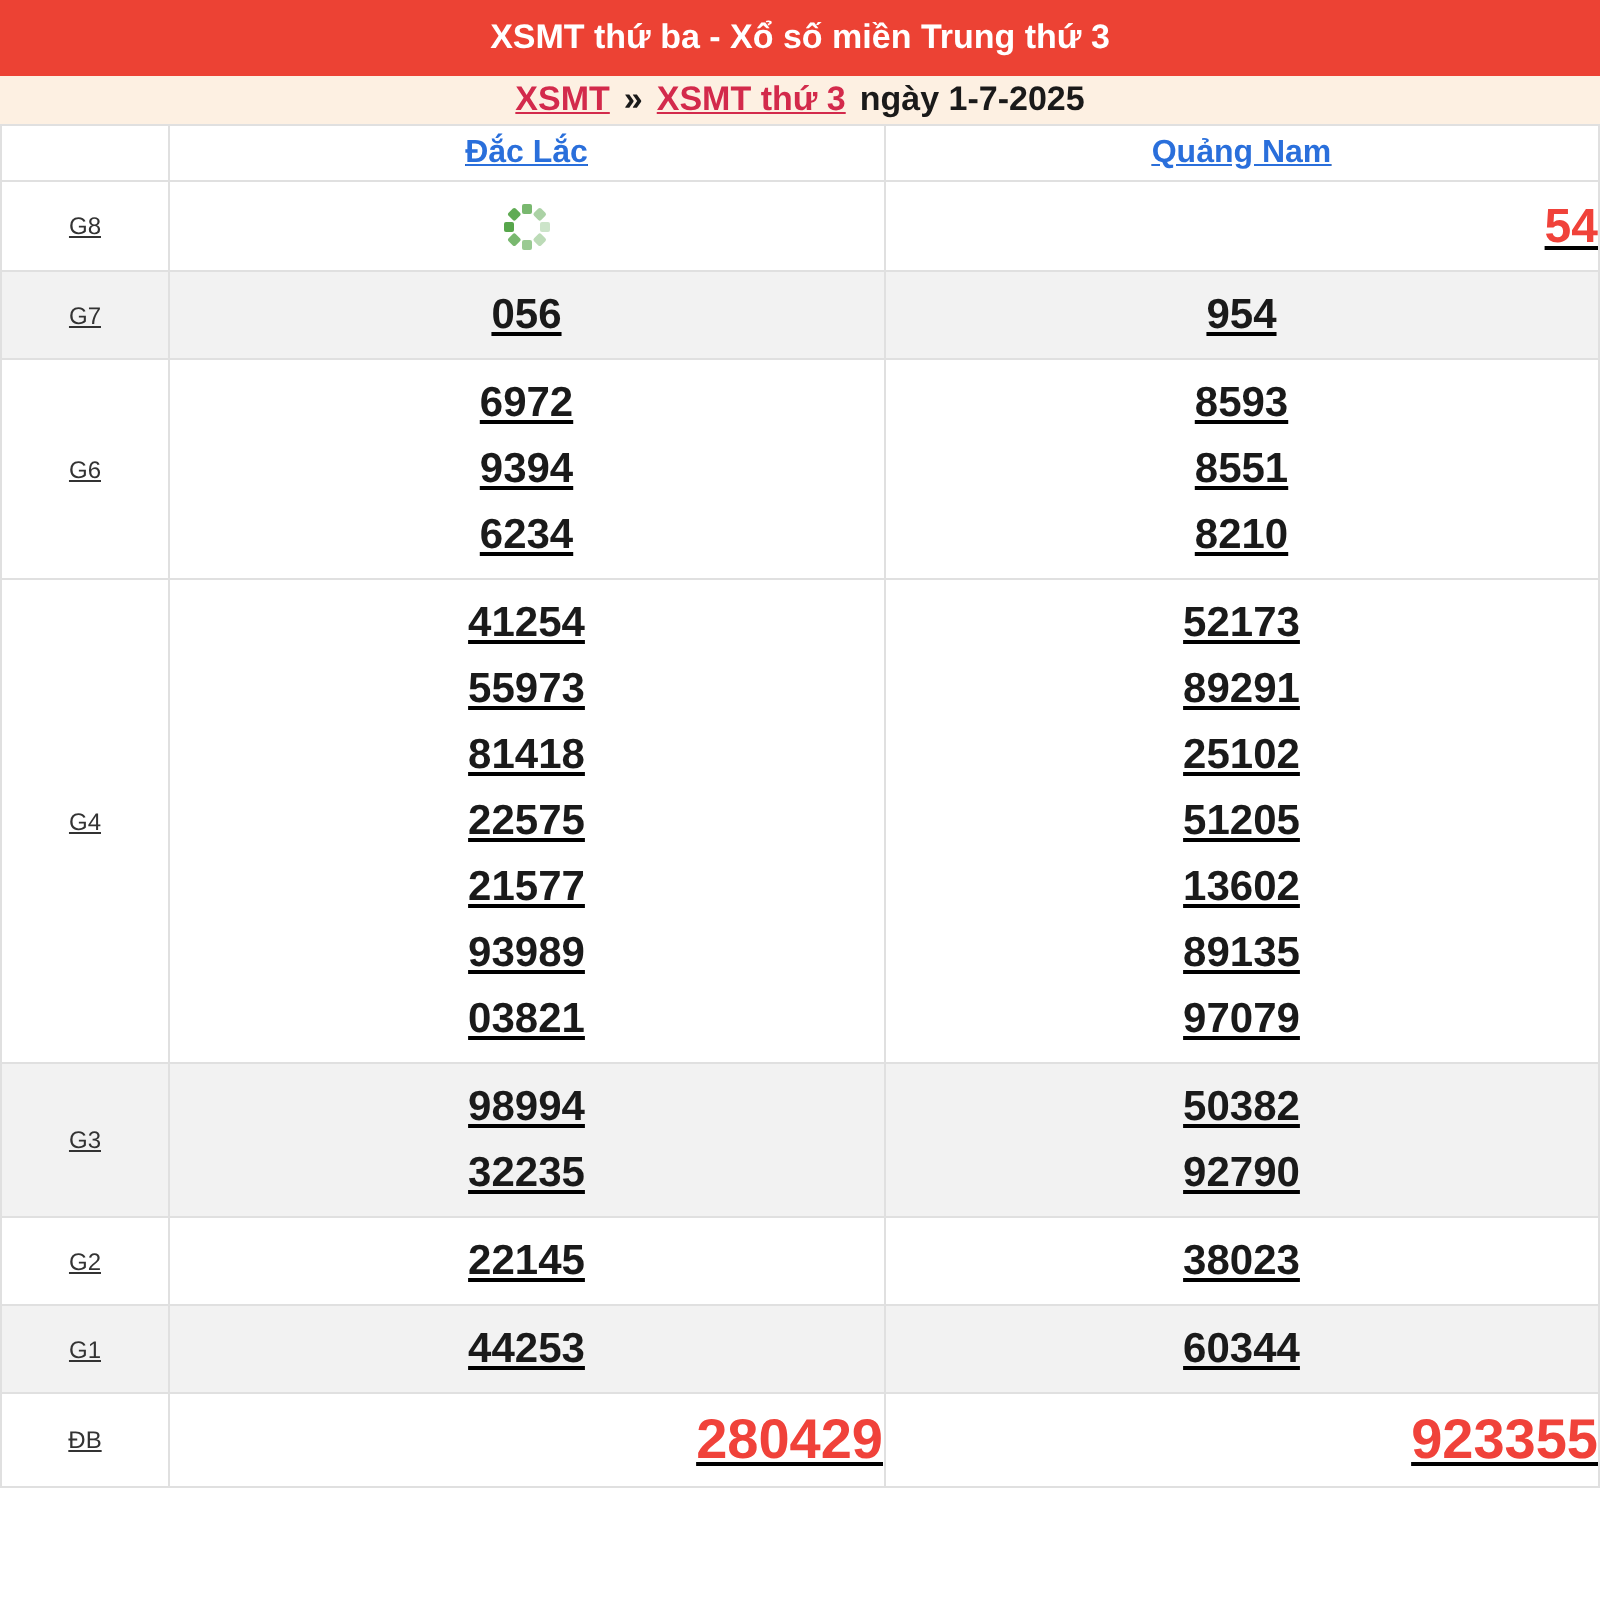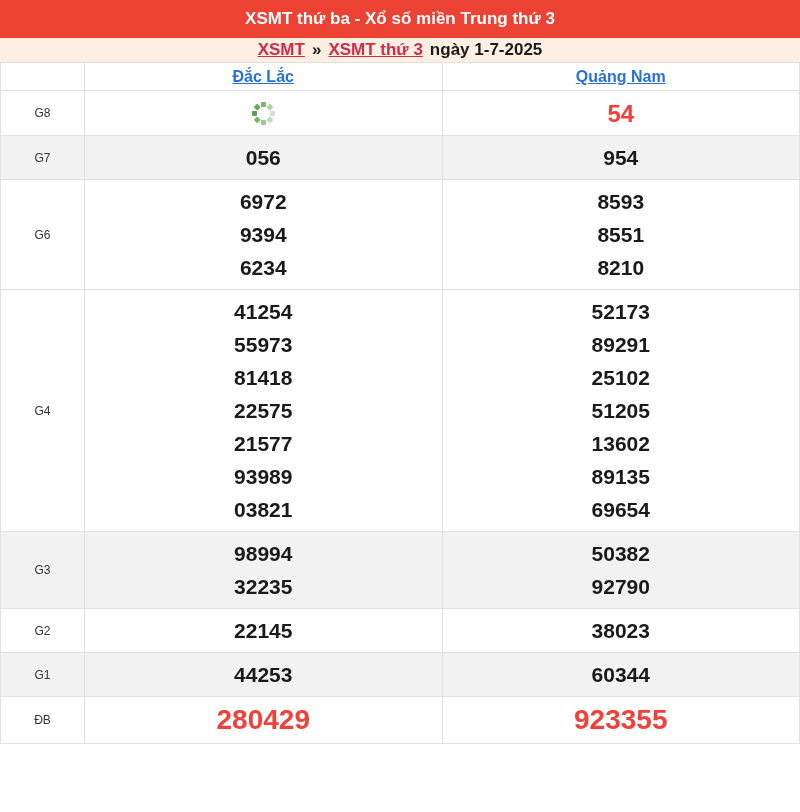--- a/index.html
+++ b/index.html
@@ -31,36 +31,36 @@
     font-size:17px;font-weight:bold;color:var(--text-dark);
   }
   .breadcrumb a{color:var(--link-red);text-decoration:underline;cursor:pointer;}
   .breadcrumb .sep{color:var(--text-dark);}
 
   table.results{
     width:800px;border-collapse:collapse;table-layout:fixed;
     border-top:1px solid var(--border);border-left:1px solid var(--border);
   }
   table.results th,table.results td{
-    border:1px solid var(--border);text-align:center;vertical-align:middle;
+    border:1px solid var(--border);text-align:center;vertical-align:middle;text-decoration:underline;
   }
   table.results col.c-label{width:84px;}
   table.results thead th{
     height:28px;font-size:16px;font-weight:bold;background:#ffffff;
   }
   table.results thead a{color:var(--link-blue);text-decoration:underline;cursor:pointer;}
   td.label-col{
     font-size:12px;font-weight:normal;color:var(--label-color);background:transparent;
   }
   td.val-cell{padding:5px 0;}
   tr.striped{background:var(--stripe);}
   .num{
     font-size:21px;font-weight:bold;color:var(--text-dark);line-height:33px;
   }
-  .num.red{color:var(--number-red);}
+  .num.red{color:var(--number-red);text-align:right;}
   .num.size-large{font-size:24px;}
   .num.size-xlarge{font-size:28px;line-height:36px;}
 
   .spinner{
     position:relative;width:24px;height:24px;margin:5px auto;
   }
   .spinner i{
     position:absolute;left:50%;top:50%;width:5px;height:5px;margin:-2.5px;
     background:var(--spinner-green);border-radius:1px;display:block;
   }
@@ -144,21 +144,21 @@
           <div class="num">93989</div>
           <div class="num">03821</div>
         </td>
         <td class="val-cell">
           <div class="num">52173</div>
           <div class="num">89291</div>
           <div class="num">25102</div>
           <div class="num">51205</div>
           <div class="num">13602</div>
           <div class="num">89135</div>
-          <div class="num">69654</div>
+          <div class="num">97079</div>
         </td>
       </tr>
       <tr class="striped">
         <td class="label-col">G3</td>
         <td class="val-cell">
           <div class="num">98994</div>
           <div class="num">32235</div>
         </td>
         <td class="val-cell">
           <div class="num">50382</div>

